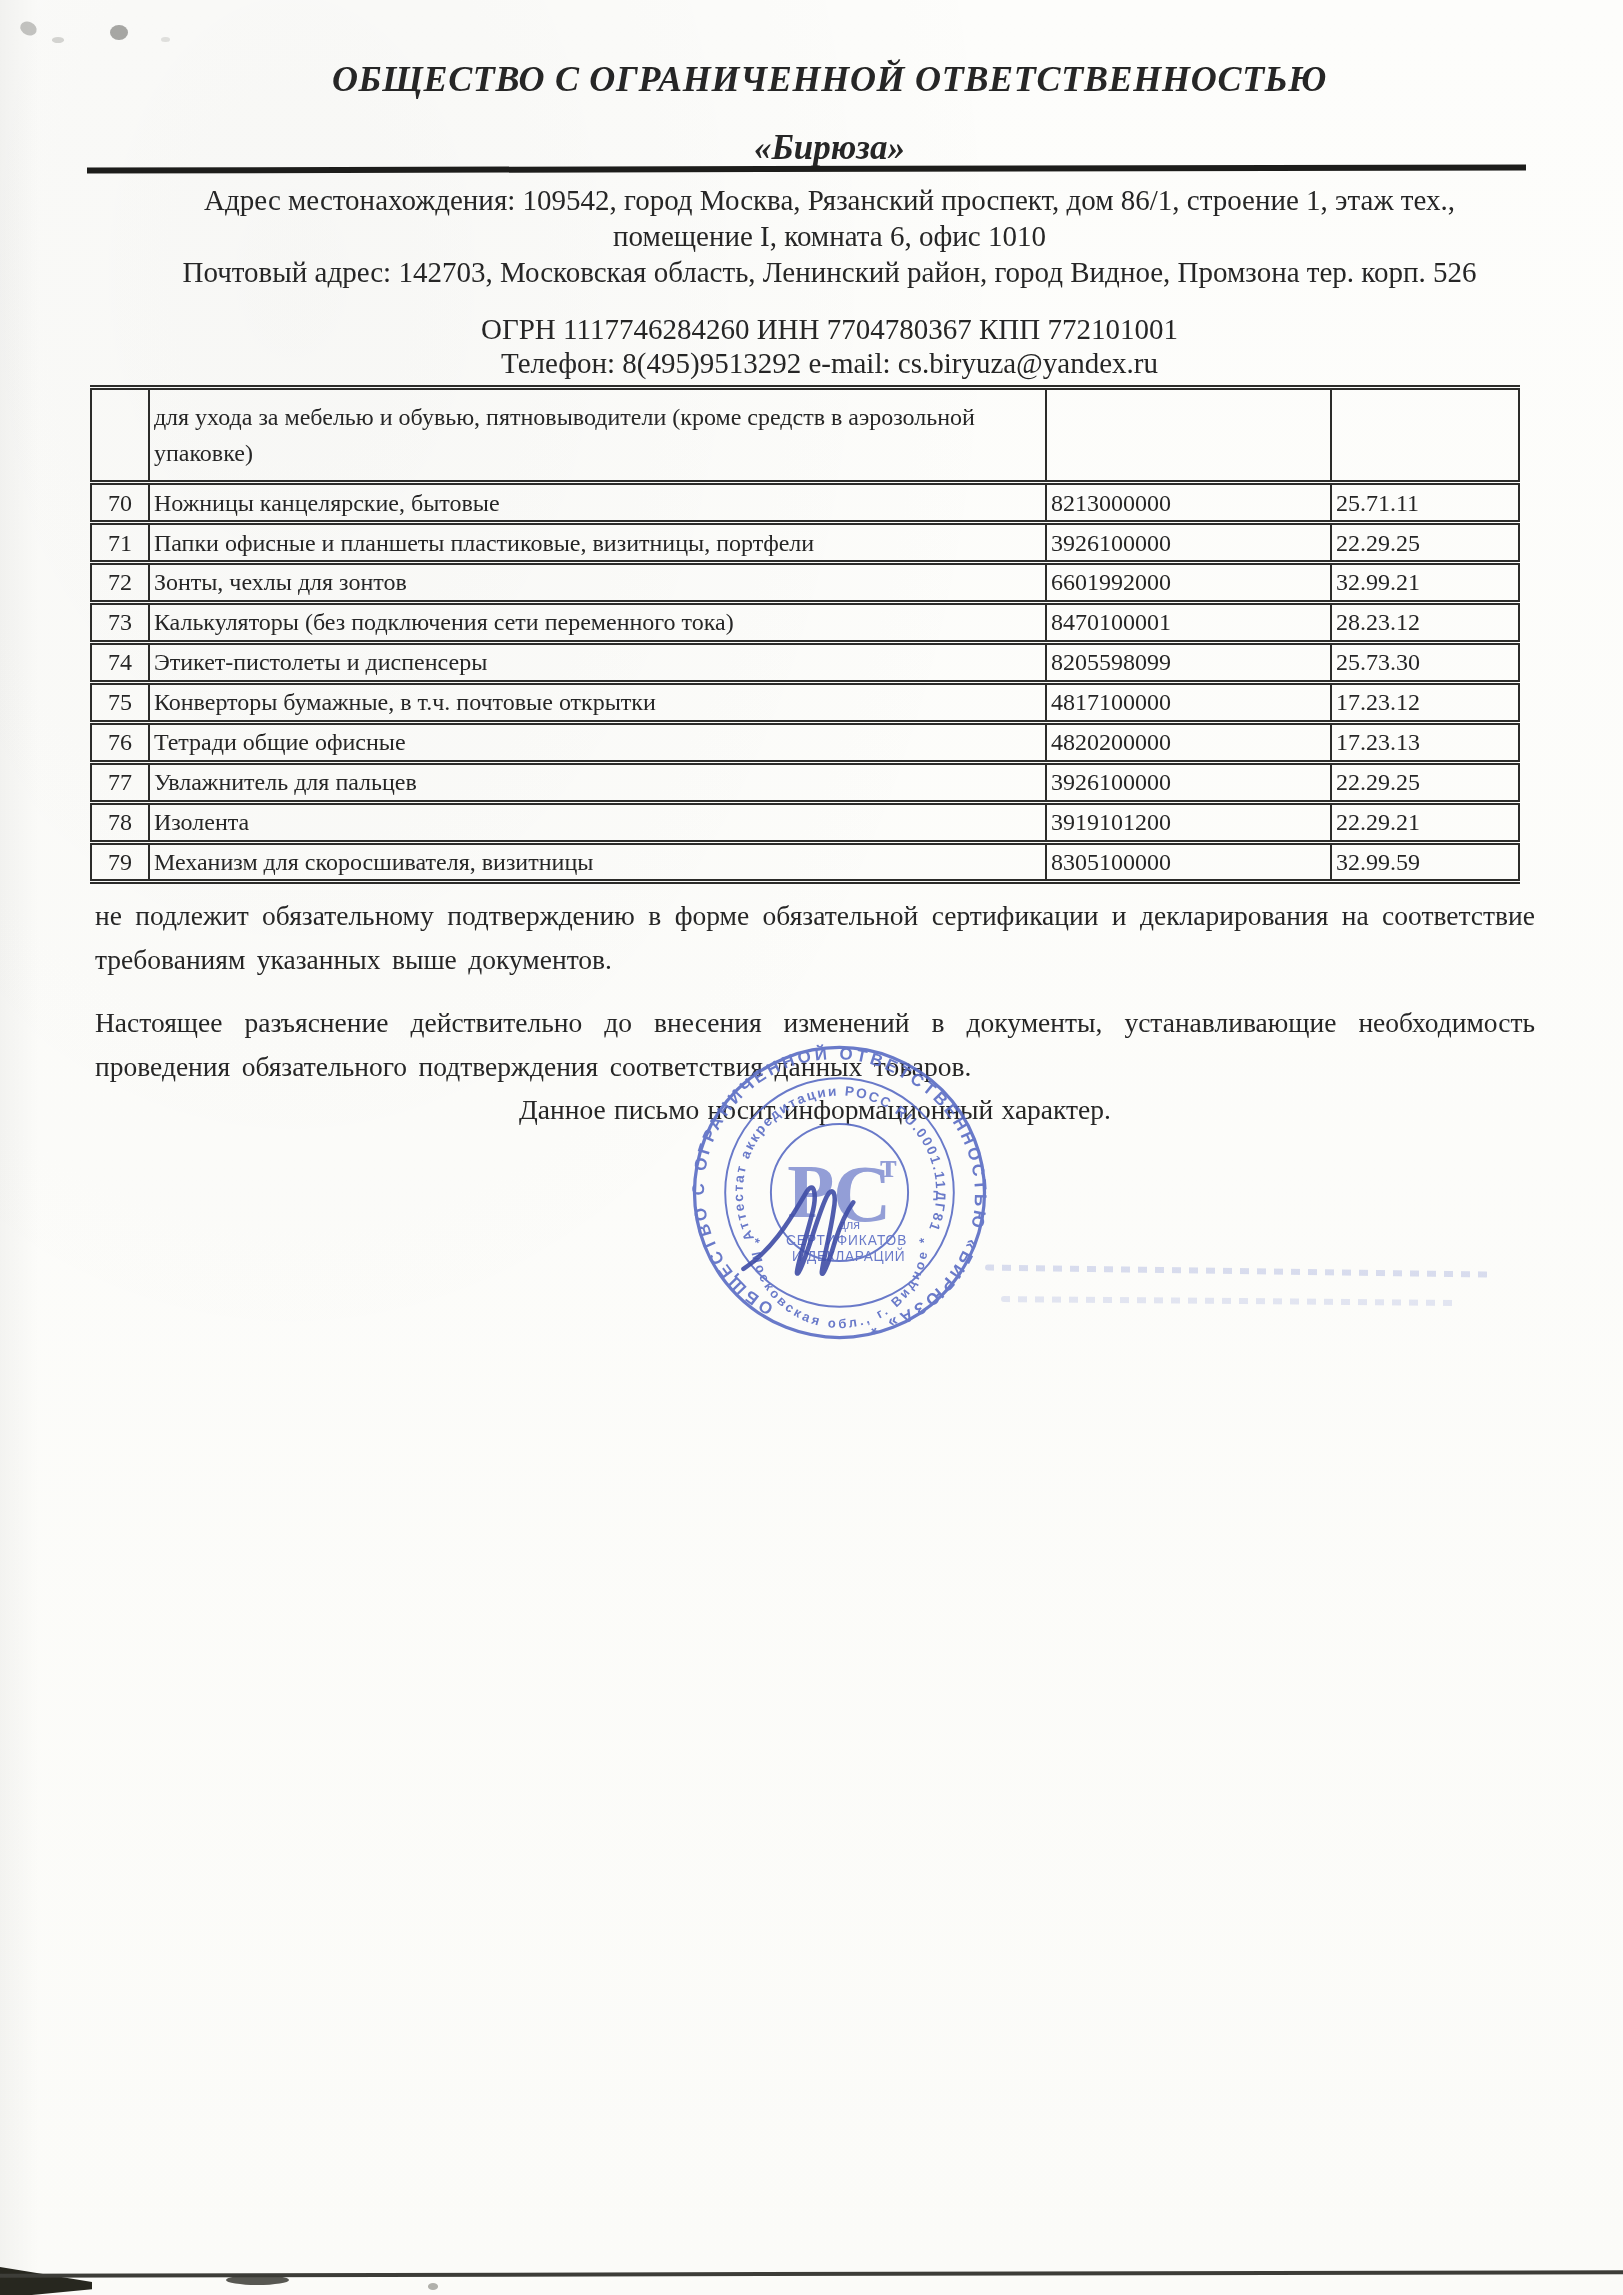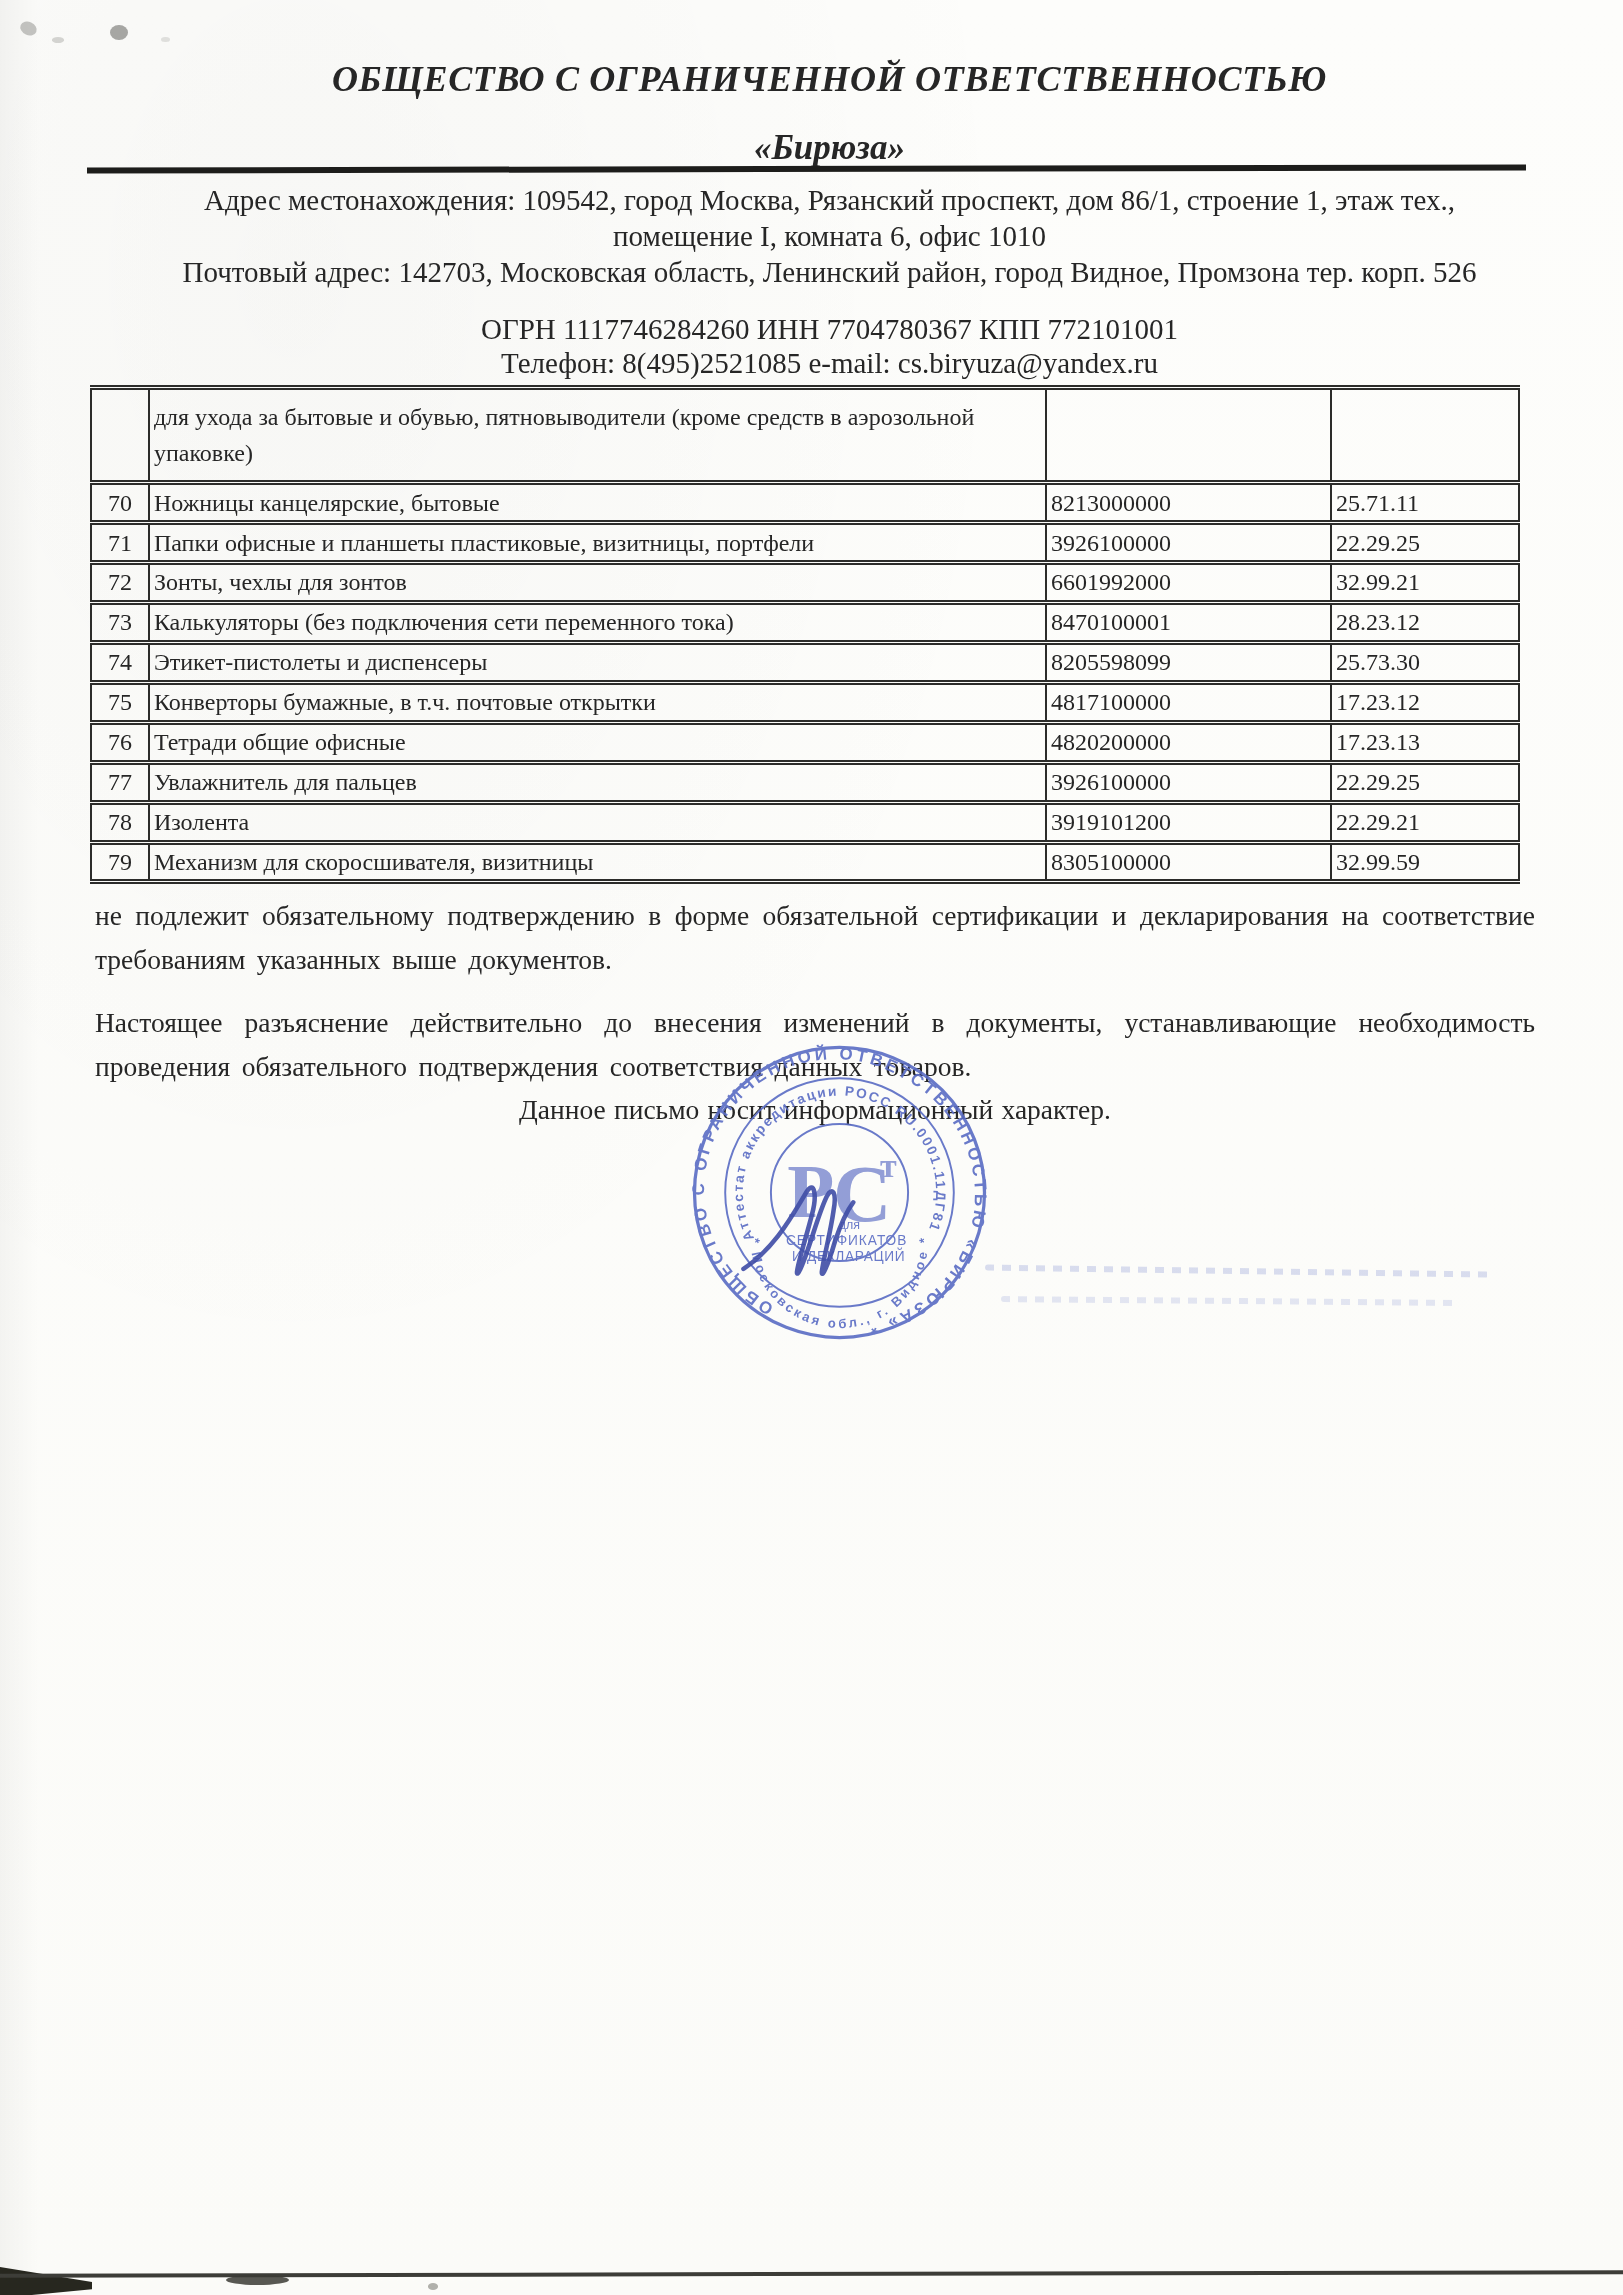--- a/index.html
+++ b/index.html
@@ -119,33 +119,33 @@
   <div class="speck sp3"></div>
   <div class="speck sp4"></div>
 
   <div class="abs center company-line1">ОБЩЕСТВО С ОГРАНИЧЕННОЙ ОТВЕТСТВЕННОСТЬЮ</div>
   <div class="abs center company-line2">«Бирюза»</div>
   <div class="abs header-rule"></div>
   <div class="abs center addr1">Адрес местонахождения: 109542, город Москва, Рязанский проспект, дом 86/1, строение 1, этаж тех.,</div>
   <div class="abs center addr2">помещение I, комната 6, офис 1010</div>
   <div class="abs center postal">Почтовый адрес: 142703, Московская область, Ленинский район, город Видное, Промзона тер. корп. 526</div>
   <div class="abs center ogrn">ОГРН 1117746284260 ИНН 7704780367 КПП 772101001</div>
-  <div class="abs center phone">Телефон: 8(495)2521085 e-mail: cs.biryuza@yandex.ru</div>
+  <div class="abs center phone">Телефон: 8(495)9513292 e-mail: cs.biryuza@yandex.ru</div>
 
   <table class="goods">
     <colgroup>
       <col style="width:58px">
         <col style="width:897px">
         <col style="width:285px">
         <col style="width:188px">
     </colgroup>
     <tbody>
       <tr class="cont-row">
         <td class="c-num"></td>
-        <td class="c-name">для ухода за бытовые и обувью, пятновыводители (кроме средств в аэрозольной упаковке)</td>
+        <td class="c-name">для ухода за мебелью и обувью, пятновыводители (кроме средств в аэрозольной упаковке)</td>
         <td class="c-code"></td>
         <td class="c-okpd"></td>
       </tr>
       <tr>
         <td class="c-num">70</td>
         <td class="c-name">Ножницы канцелярские, бытовые</td>
         <td class="c-code">8213000000</td>
         <td class="c-okpd">25.71.11</td>
       </tr>
       <tr>

